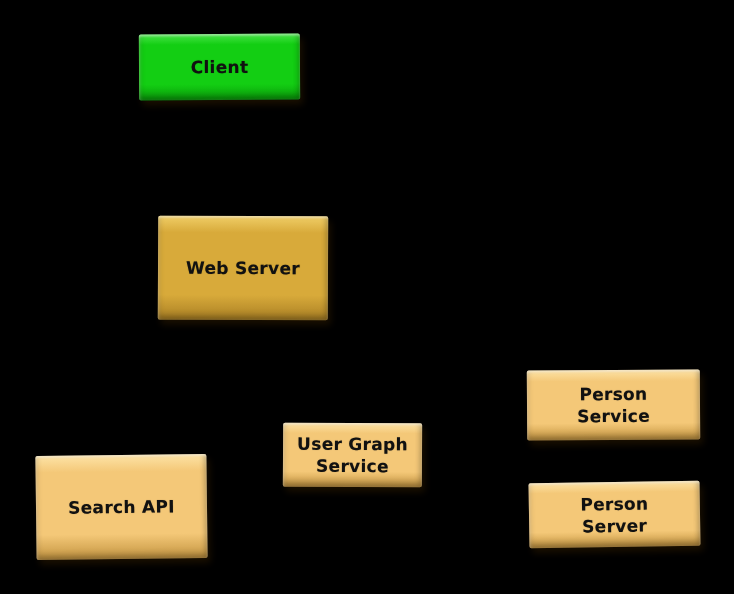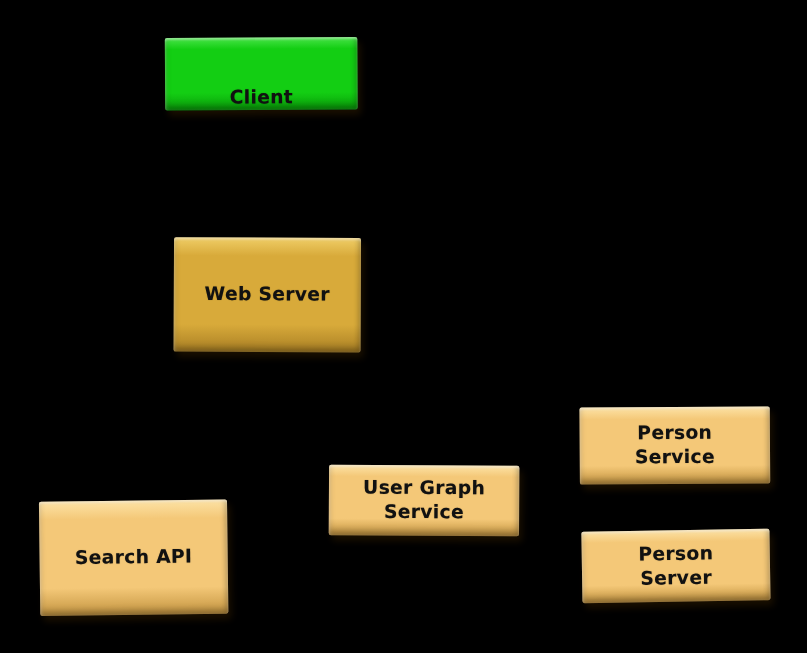--- a/index.html
+++ b/index.html
@@ -54,24 +54,24 @@
       var(--gold-dark) 100%);
   }
   .tan {
     background: linear-gradient(180deg,
       var(--tan-light) 0%,
       var(--tan-body) 16%,
       var(--tan-body) 76%,
       var(--tan-dark) 100%);
   }
 
-  .node-client            { left: 150px; top: 34px;  width: 175px; height: 66px;  transform: rotate(-0.3deg); align-items: flex-end; }
+  .node-client            { left: 139px; top: 34px;  width: 161px; height: 66px;  transform: rotate(-0.3deg); }
   .node-web-server        { left: 158px; top: 216px; width: 170px; height: 104px; transform: rotate(0.25deg); }
   .node-search-api        { left: 36px;  top: 455px; width: 171px; height: 104px; transform: rotate(-0.7deg); }
-  .node-user-graph-service{ left: 283px; top: 423px; width: 173px; height: 64px;  transform: rotate(0.3deg); margin-left: 16px;  }
+  .node-user-graph-service{ left: 283px; top: 423px; width: 139px; height: 64px;  transform: rotate(0.3deg);  }
   .node-lookup-service    { left: 527px; top: 370px; width: 173px; height: 70px;  transform: rotate(-0.35deg);}
   .node-person-server     { left: 529px; top: 482px; width: 171px; height: 65px;  transform: rotate(-0.9deg); }
 </style>
 </head>
 <body>
 
 <div class="canvas" style="background: rgb(0, 0, 0);">
 
   <div class="node green node-client">
     <div class="label">

